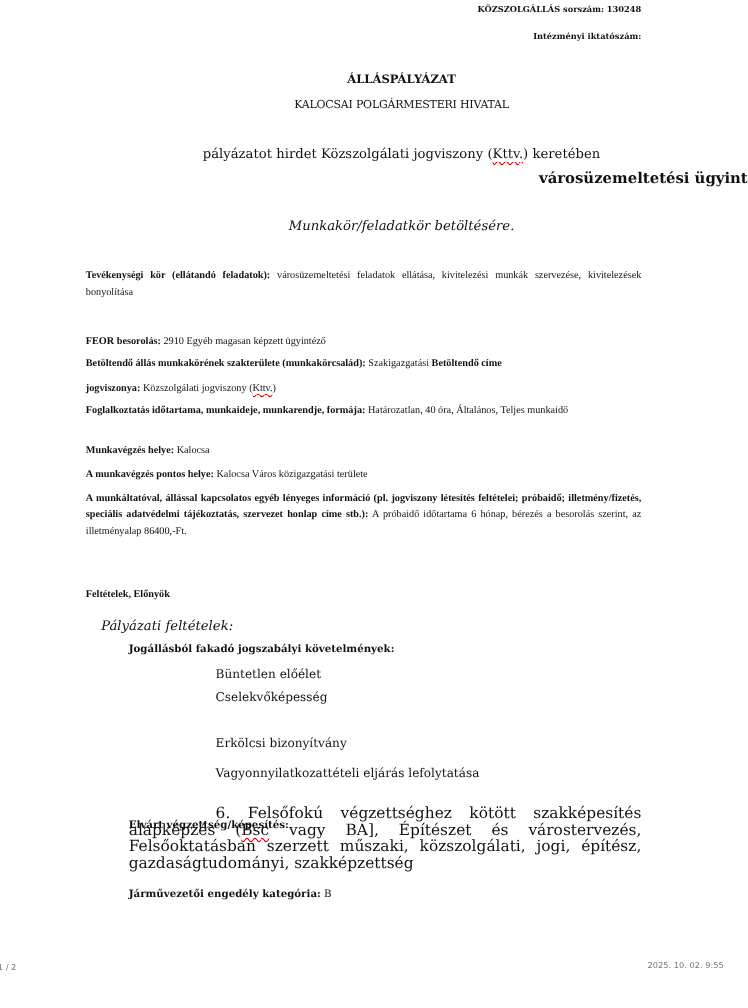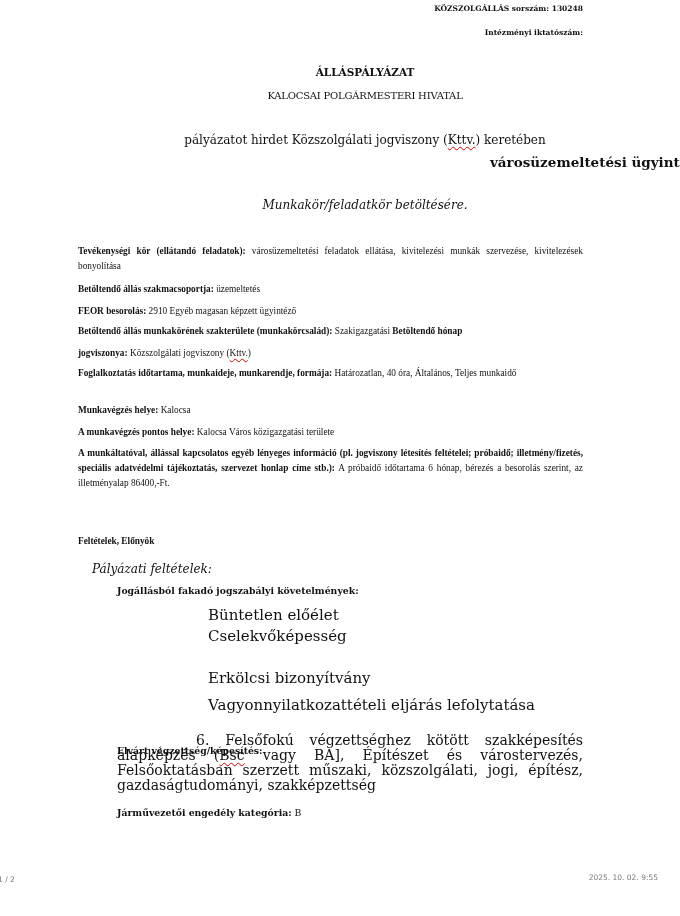--- a/index.html
+++ b/index.html
@@ -11,21 +11,21 @@
     .center { left: 0; width: 680px; text-align: center; padding-left: 25px; }
     .title { font-size: 10.5px; font-weight: bold; }
     .org { font-size: 10px; letter-spacing: -0.2px; }
     .sub { font-size: 12px; }
     .pos-title { font-size: 13.5px; font-weight: bold; }
     .para { left: 78px; width: 505px; font-size: 9.3px; line-height: 15px; text-align: justify; font-family: Liberation Serif, serif; }
     .lbl { font-weight: bold; }
     .spell { text-decoration: underline wavy #d00; text-decoration-thickness: 1px; text-underline-offset: 2px; }
     .it-head { left: 92px; font-size: 12px; font-style: italic; }
     .sub-head { left: 117px; font-size: 9.3px; font-weight: bold; }
-    .req { left: 208px; font-size: 15px; }
+    .req { left: 196px; font-size: 11px; }
     .edu { left: 117px; width: 466px; font-size: 14px; line-height: 15px; text-align: justify; }
     .footer { font-family: "DejaVu Sans", "Liberation Sans", sans-serif; font-size: 7.5px; color: #777; }
   </style>
 </head>
 <body>
 
 <div class="page">
 
   <div class="abs hdr" style="top:4px;">KÖZSZOLGÁLLÁS sorszám: 130248</div>
   <div class="abs hdr" style="top:28px;">Intézményi iktatószám:</div>
@@ -36,30 +36,27 @@
   <div class="abs center sub" style="top:133px;">
     <span>pályázatot hirdet Közszolgálati jogviszony (</span><span class="spell">Kttv.</span><span>) keretében</span>
   </div>
   <div class="abs center pos-title" style="top:154px;text-align:right;">városüzemeltetési ügyintéző</div>
   <div class="abs center sub" style="top:198px;font-style:italic;">Munkakör/feladatkör betöltésére.</div>
 
   <div class="abs para" style="top:244px;">
     <span class="lbl">Tevékenységi kör (ellátandó feladatok):</span><span> városüzemeltetési feladatok ellátása, kivitelezési munkák szervezése, kivitelezések bonyolítása</span>
   </div>
 
-  <div class="abs para" style="top:282px;">
-    <span class="lbl">Betöltendő állás szakmacsoportja:</span><span> üzemeltetés</span>
-  </div>
 
   <div class="abs para" style="top:304px;">
     <span class="lbl">FEOR besorolás:</span><span> 2910 Egyéb magasan képzett ügyintéző</span>
   </div>
 
   <div class="abs para" style="top:324px;">
-    <span class="lbl">Betöltendő állás munkakörének szakterülete (munkakörcsalád):</span><span> Szakigazgatási </span><span class="lbl">Betöltendő hónap</span>
+    <span class="lbl">Betöltendő állás munkakörének szakterülete (munkakörcsalád):</span><span> Szakigazgatási </span><span class="lbl">Betöltendő címe</span>
   </div>
 
   <div class="abs para" style="top:346px;">
     <span class="lbl">jogviszonya:</span><span> Közszolgálati jogviszony (</span><span class="spell">Kttv.</span><span>)</span>
   </div>
 
   <div class="abs para" style="top:366px;">
     <span class="lbl">Foglalkoztatás időtartama, munkaideje, munkarendje, formája:</span><span> Határozatlan, 40 óra, Általános, Teljes munkaidő</span>
   </div>
 

